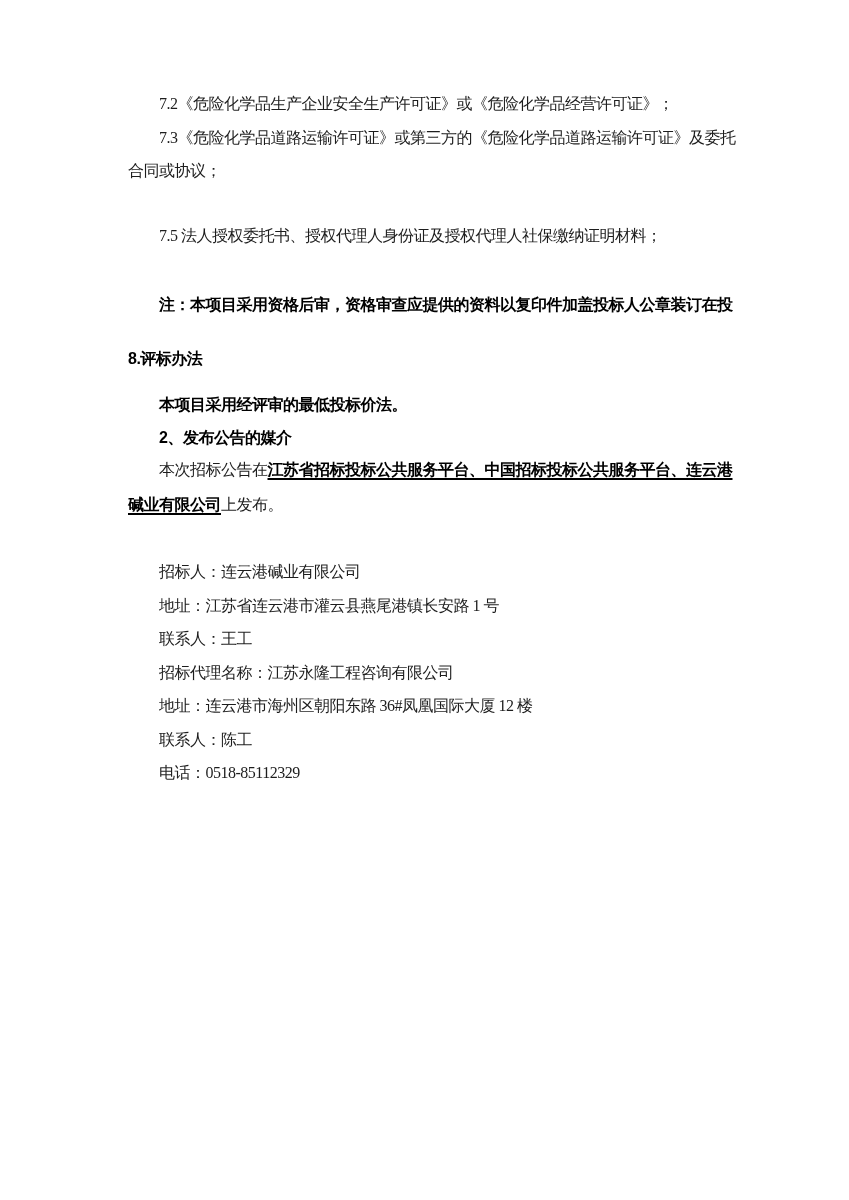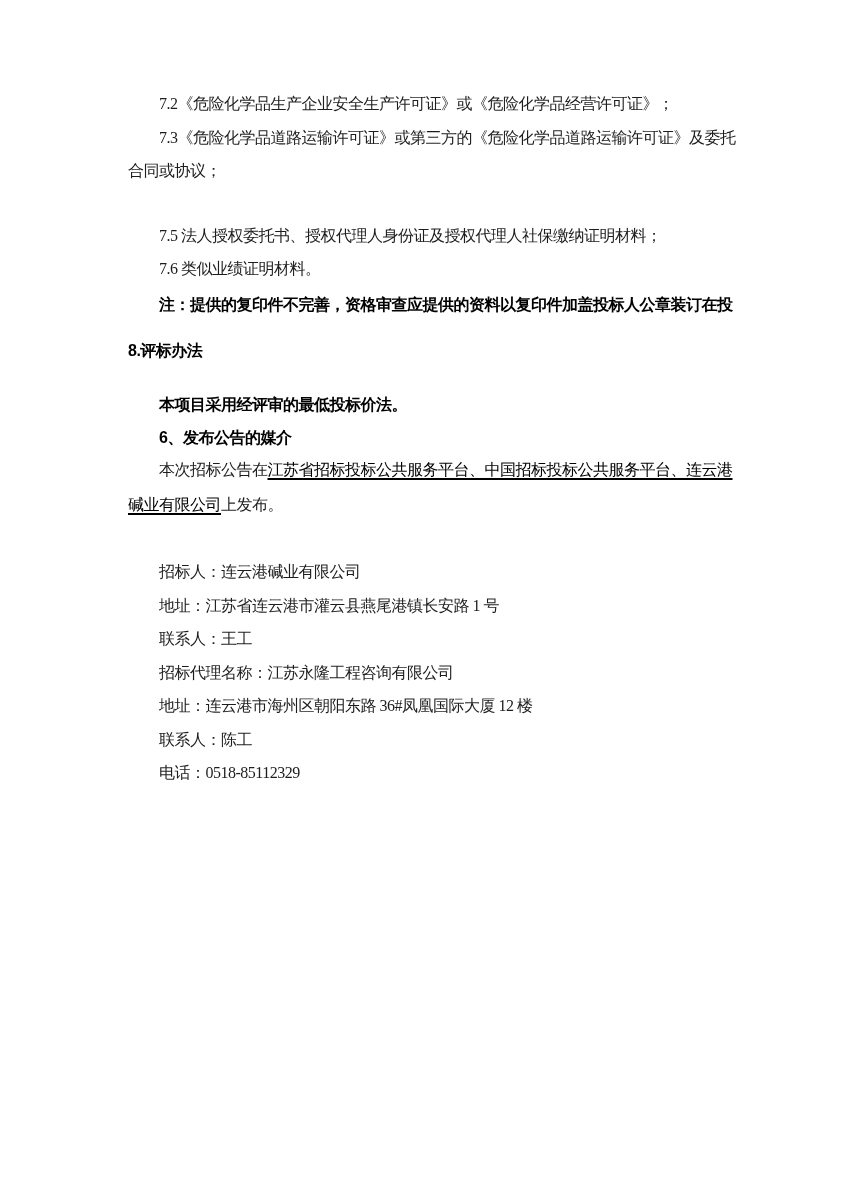--- a/index.html
+++ b/index.html
@@ -29,51 +29,50 @@
   .indent {
     padding-left: 31px;
   }
   .hei {
     font-family: "Liberation Sans", sans-serif;
     font-weight: bold;
     color: #000000;
   }
   .bu {
     font-family: "Liberation Sans", sans-serif;
-    font-weight: normal;
+    font-weight: bold;
     color: #000000;
     text-decoration: underline;
     text-decoration-thickness: 2px;
     text-underline-offset: 3px;
   }
 </style>
 </head>
 <body>
 
 <div class="page">
 
   <div class="line indent" style="top:91px">7.2《危险化学品生产企业安全生产许可证》或《危险化学品经营许可证》；</div>
 
   <div class="line indent" style="top:125px">7.3《危险化学品道路运输许可证》或第三方的《危险化学品道路运输许可证》及委托</div>
 
   <div class="line" style="top:158px">合同或协议；</div>
 
 
   <div class="line indent" style="top:223px">7.5 法人授权委托书、授权代理人身份证及授权代理人社保缴纳证明材料；</div>
 
-  <div class="line indent" style="top:256px">7.6 类似业绩证明材料。</div>
 
-  <div class="line indent hei" style="top:292px">注：提供的复印件不完善，资格审查应提供的资料以复印件加盖投标人公章装订在投</div>
+  <div class="line indent hei" style="top:292px">注：本项目采用资格后审，资格审查应提供的资料以复印件加盖投标人公章装订在投</div>
 
 
-  <div class="line hei" style="top:338px">8.评标办法</div>
+  <div class="line hei" style="top:346px">8.评标办法</div>
 
   <div class="line indent hei" style="top:392px">本项目采用经评审的最低投标价法。</div>
 
-  <div class="line indent hei" style="top:425px">6、发布公告的媒介</div>
+  <div class="line indent hei" style="top:425px">2、发布公告的媒介</div>
 
   <div class="line indent" style="top:457px">
     <span>本次招标公告在</span><span class="bu">江苏省招标投标公共服务平台、中国招标投标公共服务平台、连云港</span>
   </div>
 
   <div class="line" style="top:492px">
     <span class="bu">碱业有限公司</span><span>上发布。</span>
   </div>
 
 

